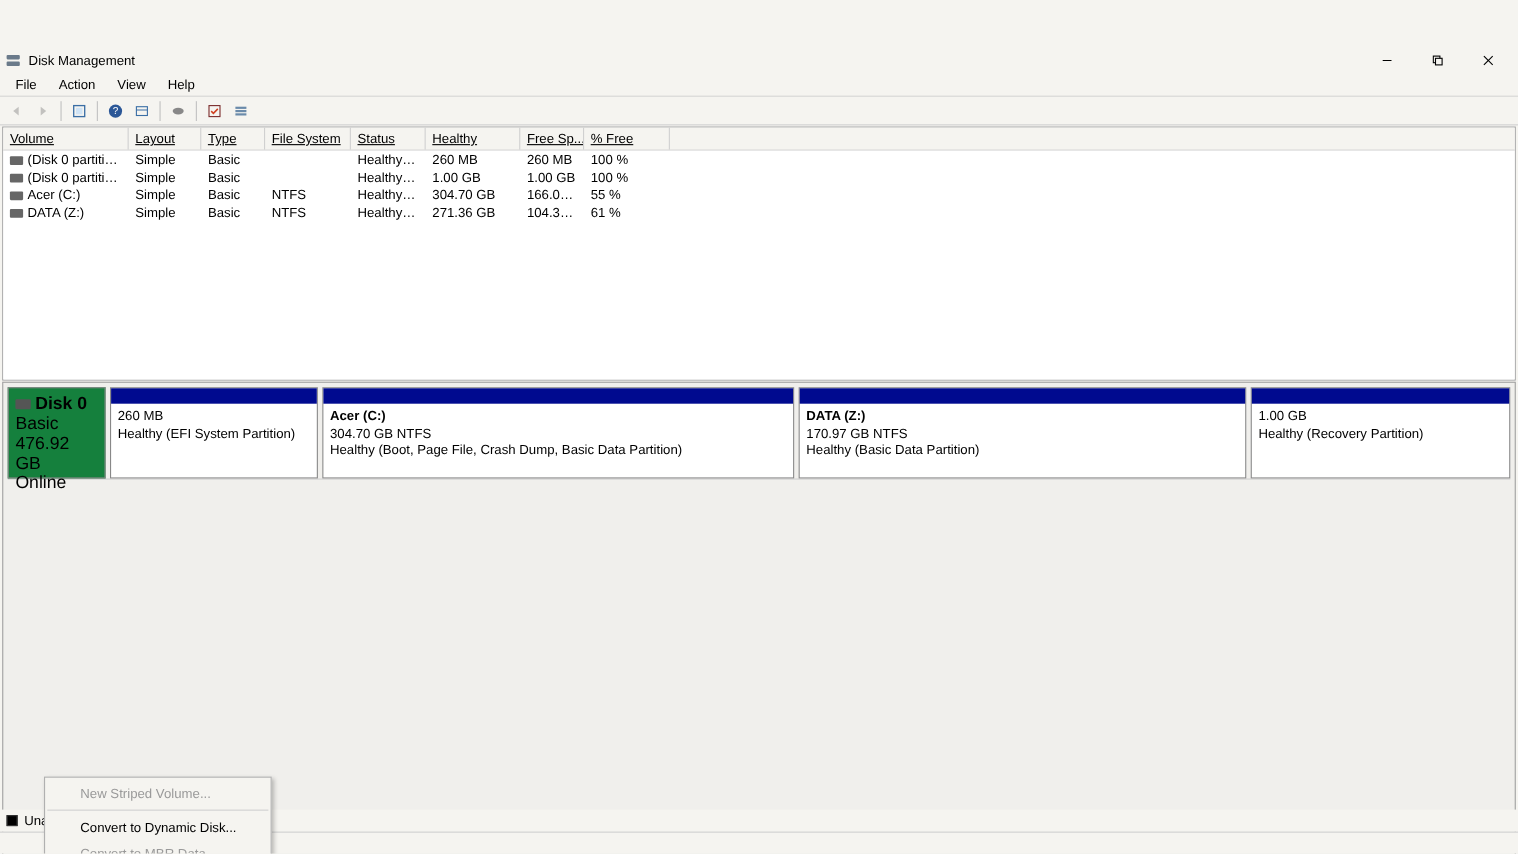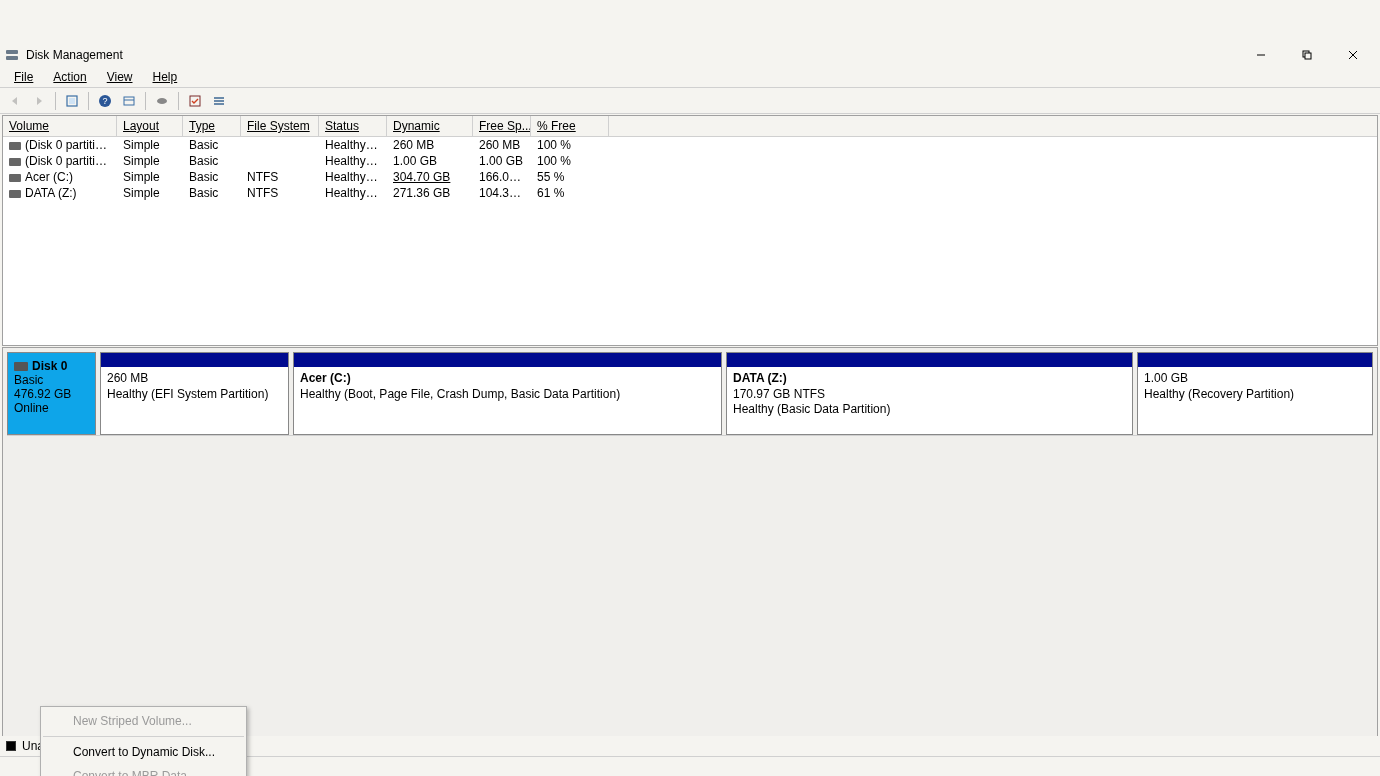--- a/index.html
+++ b/index.html
@@ -8,41 +8,41 @@
   
   .titlebar { height: 22px; display: flex; align-items: center; padding: 0 4px; background: #f5f4f0; margin-top: 44px; }
   .titlebar .appicon { width: 16px; height: 16px; margin-right: 6px; display: flex; align-items: center; justify-content: center; }
   .title-text { font-size: 12px; flex: 0 0 auto; }
   .titlebar-spacer { flex: 1; }
   .winbtns { display: flex; }
   .winbtn { width: 46px; height: 22px; display: flex; align-items: center; justify-content: center; font-size: 10px; cursor: default; }
   
   
   .menubar { height: 22px; display: flex; align-items: center; padding: 0 4px; border-bottom: 1px solid #d0d0d0; background: #f5f4f0; }
-  .menuitem { padding: 2px 10px; cursor: default; text-decoration: underline; }
+  .menuitem { padding: 2px 10px; cursor: default; }
   
   
   .toolbar { height: 26px; display: flex; align-items: center; padding: 2px 4px; border-bottom: 1px solid #d0d0d0; gap: 2px; background: #f5f4f0; }
   .tbtn { width: 22px; height: 22px; display: flex; align-items: center; justify-content: center; border: 1px solid transparent; cursor: default; }
   .tbtn.disabled { opacity: 0.4; }
   .tsep { width: 1px; height: 18px; background: #c0c0c0; margin: 0 3px; }
   
   
   .volume-pane { border: 1px solid #a0a0a0; margin: 1px 2px; background: #fff; }
   .vol-header { display: flex; background: #f5f4f0; border-bottom: 1px solid #d0d0d0; }
   .vol-header .col { padding: 3px 6px; border-right: 1px solid #d0d0d0; font-size: 12px; cursor: default; overflow: hidden; white-space: nowrap; text-decoration: underline; }
   .vol-body { background: #fff; height: 208px; }
   .vol-row { display: flex; height: 16px; align-items: center; }
   .vol-row .col { padding: 0 6px; font-size: 12px; overflow: hidden; white-space: nowrap; text-overflow: ellipsis; }
   .vol-row .diskicon { display: inline-block; width: 12px; height: 8px; background: #666; border-radius: 1px; margin-right: 4px; vertical-align: middle; }
   
   
   .graphical-pane { border: 1px solid #a0a0a0; margin: 1px 2px; background: #f0efec; height: 436px; position: relative; }
   .disk-row { display: flex; height: 84px; border-bottom: 1px solid #d0d0d0; margin: 4px; }
-  .disk-label { width: 92px; border: 1px solid #888; background: #0ea5e9; padding: 6px 6px; font-size: 12px; }
+  .disk-label { width: 92px; border: 1px solid #888; background: #15803d; padding: 6px 6px; font-size: 16px; }
   .disk-label .diskname { font-weight: bold; }
   .disk-label .diskicon2 { display: inline-block; width: 14px; height: 9px; background: #555; border-radius: 1px; margin-right: 4px; vertical-align: middle; }
   .partitions { flex: 1; display: flex; gap: 4px; margin-left: 4px; }
   .partition { border: 1px solid #888; background: #fff; display: flex; flex-direction: column; }
   .part-stripe { height: 14px; background: #000a8f; }
   .part-body { padding: 4px 6px; flex: 1; font-size: 12px; line-height: 1.3; }
   .part-body .pname { font-weight: bold; }
   
   
   .ctxmenu { position: absolute; left: 37px; top: 358px; width: 207px; background: #f5f4f0; border: 1px solid #b0b0b0; box-shadow: 2px 2px 4px rgba(0,0,0,0.25); z-index: 100; padding: 2px 0; }
@@ -151,21 +151,21 @@
     </div>
 </div>
 
 <div class="volume-pane">
   <div class="vol-header">
     <div class="col" style="width:114px">Volume</div>
     <div class="col" style="width:66px">Layout</div>
     <div class="col" style="width:58px">Type</div>
     <div class="col" style="width:78px">File System</div>
     <div class="col" style="width:68px">Status</div>
-    <div class="col" style="width:86px">Dynamic</div>
+    <div class="col" style="width:86px">Healthy</div>
     <div class="col" style="width:58px">Free Sp...</div>
     <div class="col" style="width:78px">% Free</div>
   </div>
   <div class="vol-body" id="vol-body">
       <div class="vol-row">
         <div class="col" style="width: 114px;"><span class="diskicon"></span>(Disk 0 partition 1)</div>
         <div class="col" style="width: 66px;">Simple</div>
         <div class="col" style="width: 58px;">Basic</div>
         <div class="col" style="width: 78px;"></div>
         <div class="col" style="width: 68px;">Healthy (E...</div>
@@ -182,21 +182,21 @@
         <div class="col" style="width: 86px;">1.00 GB</div>
         <div class="col" style="width: 58px;">1.00 GB</div>
         <div class="col" style="width: 78px;">100 %</div>
       </div>
       <div class="vol-row">
         <div class="col" style="width: 114px;"><span class="diskicon"></span>Acer (C:)</div>
         <div class="col" style="width: 66px;">Simple</div>
         <div class="col" style="width: 58px;">Basic</div>
         <div class="col" style="width: 78px;">NTFS</div>
         <div class="col" style="width: 68px;">Healthy (B...</div>
-        <div class="col" style="width: 86px; text-decoration: underline;">304.70 GB</div>
+        <div class="col" style="width: 86px;">304.70 GB</div>
         <div class="col" style="width: 58px;">166.08 GB</div>
         <div class="col" style="width: 78px;">55 %</div>
       </div>
       <div class="vol-row">
         <div class="col" style="width: 114px;"><span class="diskicon"></span>DATA (Z:)</div>
         <div class="col" style="width: 66px;">Simple</div>
         <div class="col" style="width: 58px;">Basic</div>
         <div class="col" style="width: 78px;">NTFS</div>
         <div class="col" style="width: 68px;">Healthy (B...</div>
         <div class="col" style="width: 86px;">271.36 GB</div>
@@ -219,20 +219,21 @@
           <div class="part-stripe"></div>
           <div class="part-body">
             <div>260 MB</div>
             <div>Healthy (EFI System Partition)</div>
           </div>
         </div>
         <div class="partition" style="width: 429px;">
           <div class="part-stripe"></div>
           <div class="part-body">
             <div class="pname">Acer  (C:)</div>
+            <div>304.70 GB NTFS</div>
             <div>Healthy (Boot, Page File, Crash Dump, Basic Data Partition)</div>
           </div>
         </div>
         <div class="partition" style="width: 407px;">
           <div class="part-stripe"></div>
           <div class="part-body">
             <div class="pname">DATA  (Z:)</div>
             <div>170.97 GB NTFS</div>
             <div>Healthy (Basic Data Partition)</div>
           </div>

